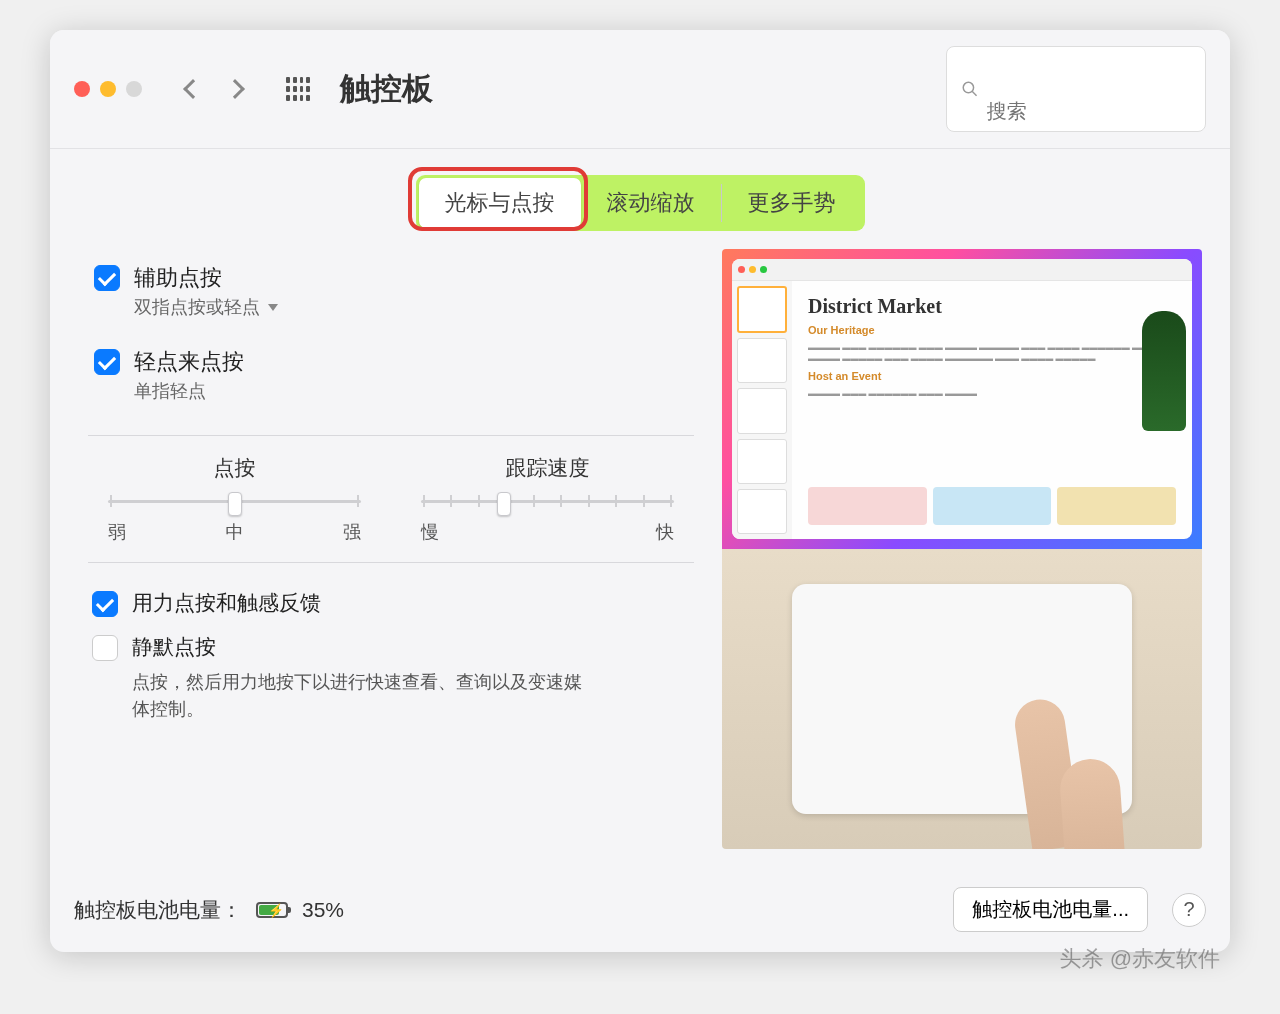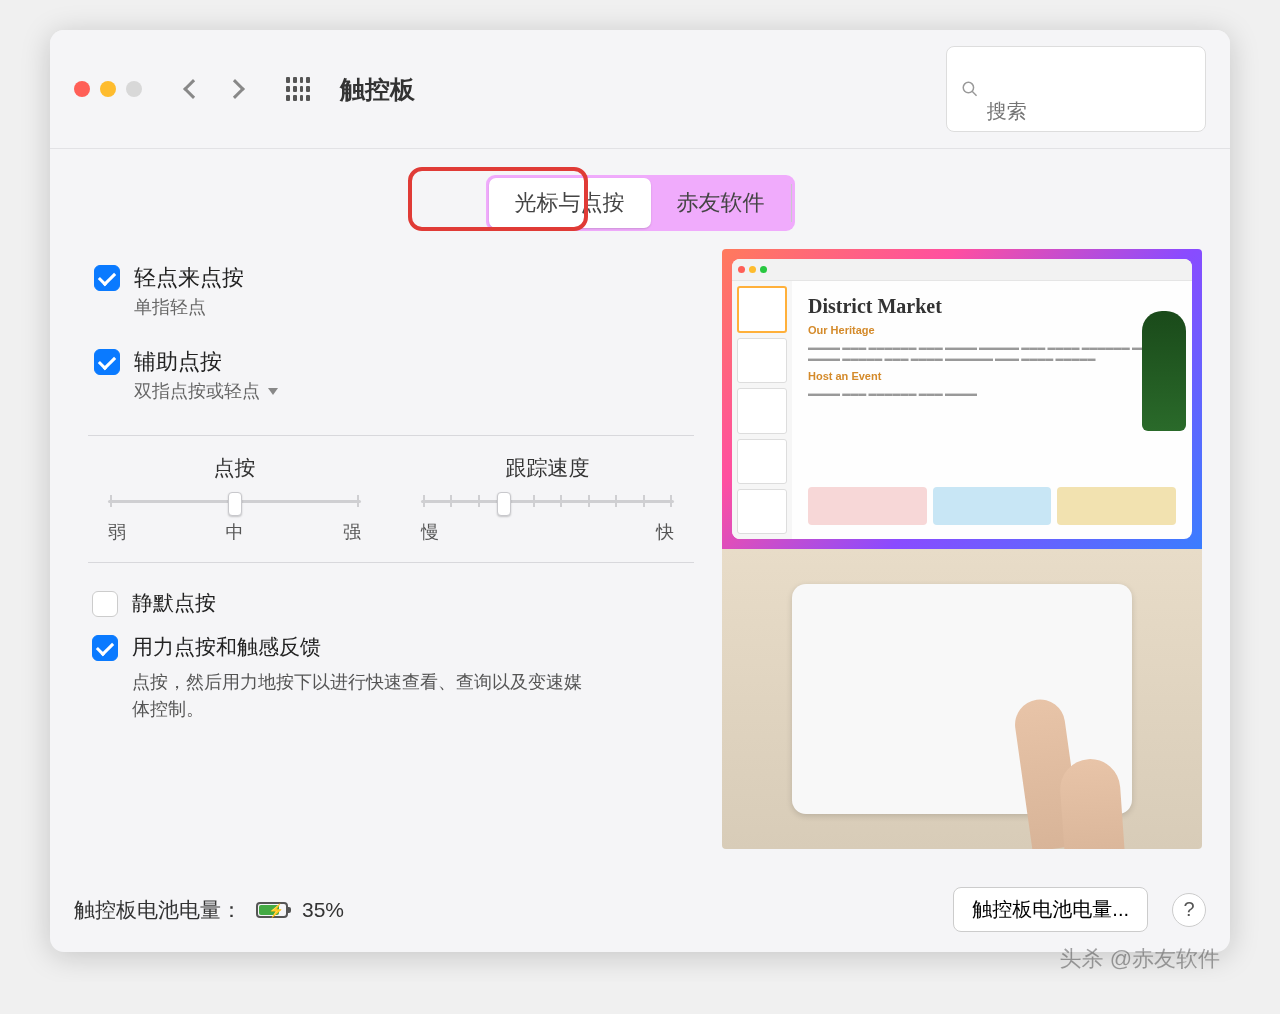--- a/index.html
+++ b/index.html
@@ -31,38 +31,38 @@
 .dot { width: 16px; height: 16px; border-radius: 50%; }
 .dot.red { background: #ff5f57; }
 .dot.yellow { background: #febc2e; }
 .dot.grey { background: #d8d8d8; }
 .nav-arrows { display: flex; gap: 28px; margin-left: 30px; }
 .chev { width: 14px; height: 14px; border: solid #888; border-width: 0 3px 3px 0; display: inline-block; padding: 3px; cursor: default; }
 .chev.left { transform: rotate(135deg); }
 .chev.right { transform: rotate(-45deg); }
 .grid-icon { width: 24px; height: 24px; display: grid; grid-template-columns: repeat(4,1fr); grid-template-rows: repeat(3,1fr); gap: 3px; margin-left: 30px; }
 .grid-icon span { background: #555; border-radius: 1px; }
-.title { font-size: 25px; font-weight: 600; margin-left: 16px; }
+.title { font-size: 31px; font-weight: 600; margin-left: 16px; }
 .search {
   margin-left: auto;
   display: flex;
   align-items: center;
   background: #fff;
   border: 1px solid #ddd;
   border-radius: 8px;
   padding: 8px 14px;
   width: 260px;
 }
 .search svg { width: 20px; height: 20px; margin-right: 8px; stroke:#999; fill:none; }
 .search input { border: none; outline: none; font-size: 20px; color: #999; background: transparent; width: 100%; margin-top: 45px; }
 .content { padding: 26px 28px 20px; }
 .tabs-wrap { display:flex; justify-content:center; margin-bottom: 18px; position: relative; }
 .tabs {
   display: flex;
-  background: #f0abfc;
+  background: #bef264;
   border-radius: 9px;
   padding: 3px;
   align-items: stretch;
 }
 .tab {
   padding: 10px 26px;
   font-size: 22px;
   color: #444;
   border-radius: 7px;
   cursor: pointer;
@@ -238,50 +238,51 @@
       <input type="text" placeholder="搜索" style="">
     </div>
   </div>
 
   <div class="content">
 
     <div class="tabs-wrap">
       <div class="highlight-box"></div>
       <div class="tabs">
         <div class="tab active">光标与点按</div>
-        <div class="tab">赤友软件</div>
+        <div class="tab">滚动缩放</div>
         <div class="tab-sep"></div>
+        <div class="tab">更多手势</div>
       </div>
     </div>
 
     <div class="main-grid">
       <div class="left-col">
 
         <div class="opt-list">
-
-          <div class="opt">
-            <div class="checkbox checked"></div>
-            <div class="opt-text">
-              <div class="opt-title">轻点来点按</div>
-              <div class="opt-sub">
-                <span>单指轻点</span>
-              </div>
-            </div>
-          </div>
 
           <div class="opt">
             <div class="checkbox checked"></div>
             <div class="opt-text">
               <div class="opt-title">辅助点按</div>
               <div class="opt-sub">
                 <span>双指点按或轻点</span>
                 <span class="caret"></span>
               </div>
             </div>
           </div>
+
+          <div class="opt">
+            <div class="checkbox checked"></div>
+            <div class="opt-text">
+              <div class="opt-title">轻点来点按</div>
+              <div class="opt-sub">
+                <span>单指轻点</span>
+              </div>
+            </div>
+          </div>
         </div>
 
         <div class="divider"></div>
 
         <div class="sliders">
           <div class="slider-block">
             <div class="slider-label">点按</div>
             <div class="slider-track">
               <div class="slider-line"></div>
               <div class="slider-ticks">
@@ -321,26 +322,26 @@
               <span></span>
               <span>快</span>
             </div>
           </div>
         </div>
 
         <div class="divider"></div>
 
         <div class="bottom-opts">
           <div class="bottom-opt">
+            <div class="checkbox checked"></div>
+            <div class="opt-title">用力点按和触感反馈</div>
+          </div>
+          <div class="bottom-opt">
             <div class="checkbox"></div>
             <div class="opt-title">静默点按</div>
-          </div>
-          <div class="bottom-opt">
-            <div class="checkbox checked"></div>
-            <div class="opt-title">用力点按和触感反馈</div>
           </div>
           <div class="desc">点按，然后用力地按下以进行快速查看、查询以及变速媒体控制。</div>
         </div>
 
       </div>
 
       <div class="right-col">
         <div class="preview-top">
           <div class="mac-win">
             <div class="mac-win-bar">

